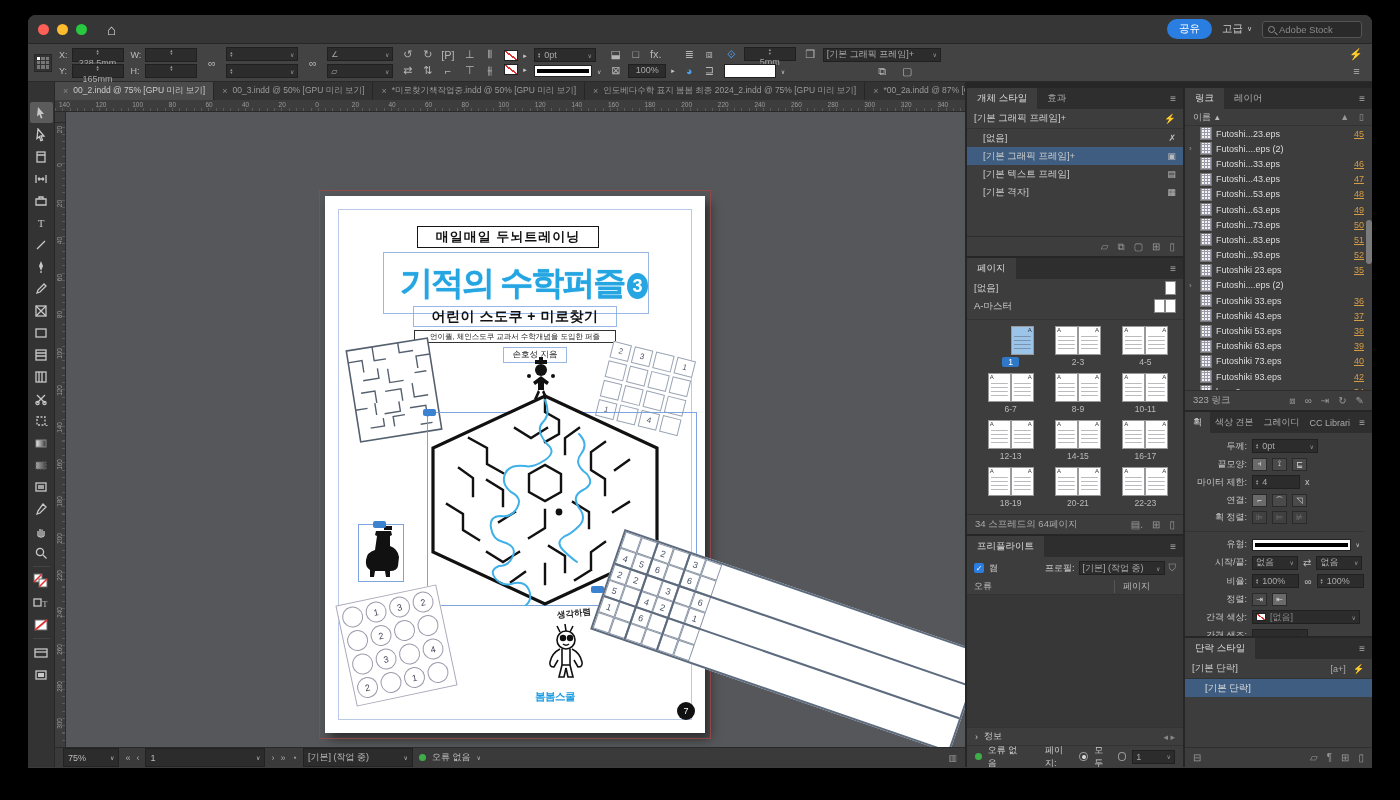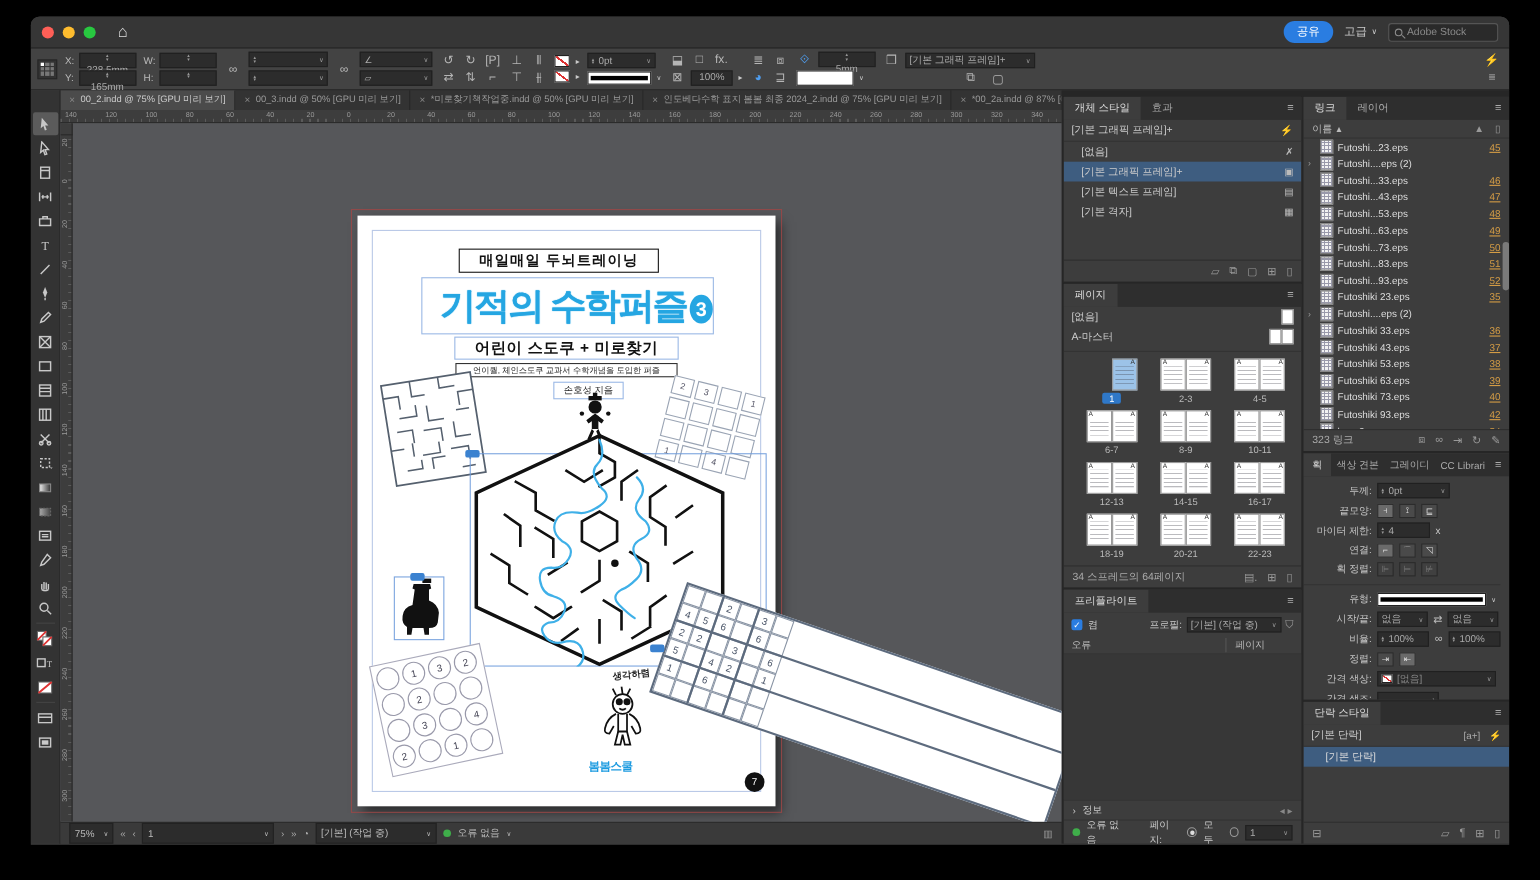--- a/index.html
+++ b/index.html
@@ -77,21 +77,21 @@
   .vruler .rl { position:absolute; left:1px; font-size:6.5px; color:#9a9a9a; writing-mode:vertical-rl; transform:rotate(180deg); }
   .rcorner { position:absolute; left:0; top:0; width:11px; height:11px; background:#3d3d3d; z-index:6; border-right:1px solid #2a2a2a; border-bottom:1px solid #2a2a2a;}
 
   
   .page { position:absolute; left:270px; top:48px; width:380px; height:537px; background:#fff;
     box-shadow:5px 6px 10px rgba(0,0,0,.5); outline:1px solid rgba(155,70,70,.85); outline-offset:5px; color:#111;margin-top:36px;}
   .marginframe { position:absolute; inset:13px; border:1px solid rgba(140,165,215,.6); }
   .pg-abs { position:absolute; }
   .tagline-box { left:92px; top:30px; width:182px; height:22px; border:1.5px solid #151515;
     display:flex; align-items:center; justify-content:center; font-weight:bold; font-size:13px; letter-spacing:1px;}
-  .title-box { left:58px; top:56px; width:266px; height:52px; border:1px solid rgba(120,160,220,.75);
+  .title-box { left:58px; top:56px; width:266px; height:62px; border:1px solid rgba(120,160,220,.75);
     display:flex; align-items:center; justify-content:center; gap:3px;padding-left:16px;}
   .title-text { font-size:33px; font-weight:900; letter-spacing:-2px; color:#25a6e2;
     text-shadow:0 0 1px #25a6e2; white-space:nowrap;}
   .title-badge { width:26px; height:26px; border-radius:50%; background:#25a6e2; color:#fff; font-size:18px;
     font-weight:900; display:flex; align-items:center; justify-content:center; margin-top:6px;}
   .subtitle-box { left:88px; top:110px; width:204px; height:21px; border:1px solid rgba(120,160,220,.75);
     display:flex; align-items:center; justify-content:center; font-weight:900; font-size:14px; letter-spacing:0.5px;}
   .desc-box { left:89px; top:134px; width:202px; height:13px; border:1px solid #333;
     display:flex; align-items:center; justify-content:center; font-size:7.5px; color:#222; white-space:nowrap;}
   .author-box { left:178px; top:151px; width:64px; height:16px; border:1px solid rgba(120,160,220,.75);
@@ -111,21 +111,21 @@
   .sgrid .vline { position:absolute; top:0; bottom:0; width:1.6px; background:#5d6b7e; }
   .sgrid .hline { position:absolute; left:0; right:0; height:1.6px; background:#5d6b7e; }
   .pagebadge { left:352px; top:506px; width:18px; height:18px; border-radius:50%; background:#111; color:#fff;
     font-size:9px; display:flex; align-items:center; justify-content:center;}
   .publisher { left:210px; top:494px; font-size:10.5px; font-weight:900; color:#1d9be0; letter-spacing:-0.5px;}
   .thinktext { left:232px; top:412px; font-size:8.5px; color:#222; transform:rotate(-6deg); font-weight:bold;}
 
   
   .statusbar { height:20px; background:#3a3a3a; border-top:1px solid #2a2a2a; display:flex; align-items:center;
     gap:6px; padding:0 8px; font-size:9px; color:#bbb; }
-  .sb-fld { background:#2c2c2c; border:1px solid #222; height:19px; display:flex; align-items:center; padding:0 4px; gap:8px; min-width:40px;}
+  .sb-fld { background:#2c2c2c; border:1px solid #222; height:19px; display:flex; align-items:center; padding:0 4px; gap:24px; min-width:40px;}
   .sb-ic { color:#aaa; font-size:9px; }
   .gdot { width:7px; height:7px; border-radius:50%; background:#3fae4a; }
   .sb-right { margin-left:auto; color:#999; }
 
   
   .rightrails { display:flex; background:#262626; gap:2px; padding-left:2px; }
   .rail { display:flex; flex-direction:column; gap:2px; padding-top:6px; }
   .rail1 { width:216px; } .rail2 { width:187px; }
   .panel { background:#3d3d3d; display:flex; flex-direction:column; overflow:hidden; }
   .ptabs { height:21px; background:#2e2e2e; display:flex; align-items:stretch; font-size:9.5px; flex:0 0 auto;}

